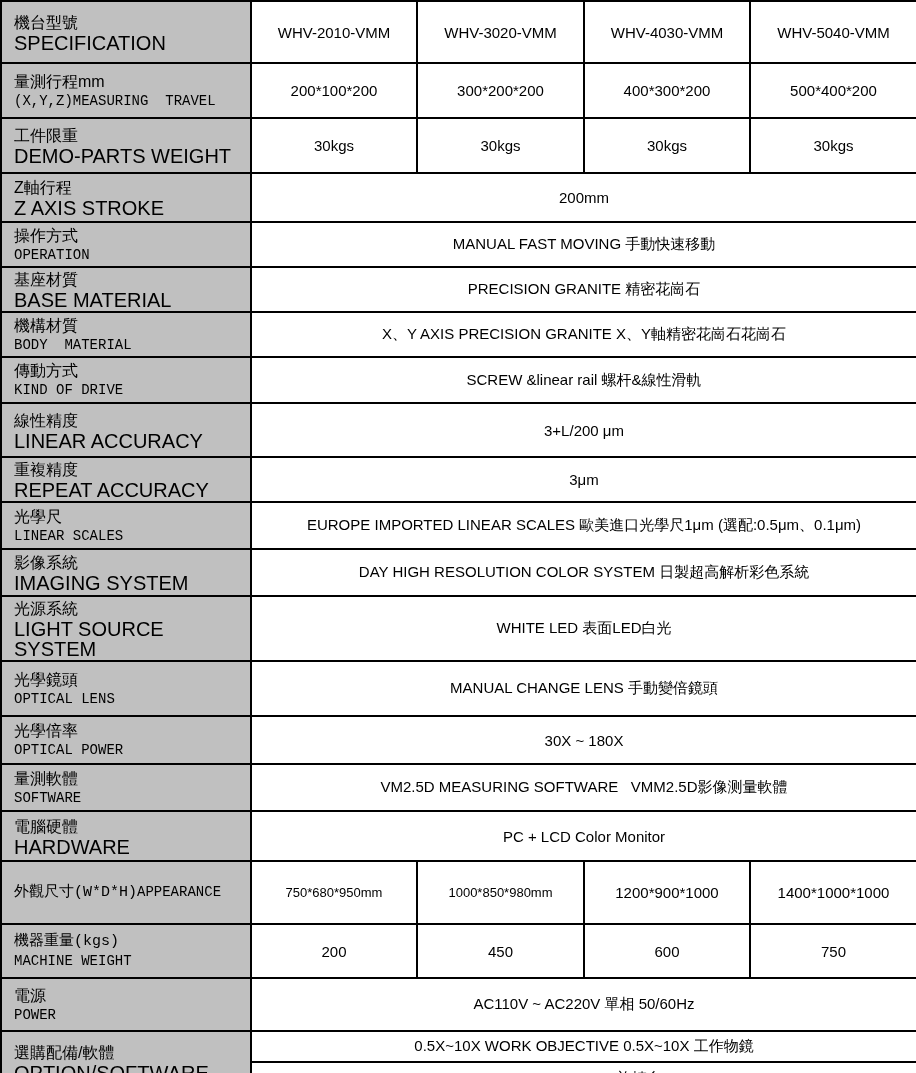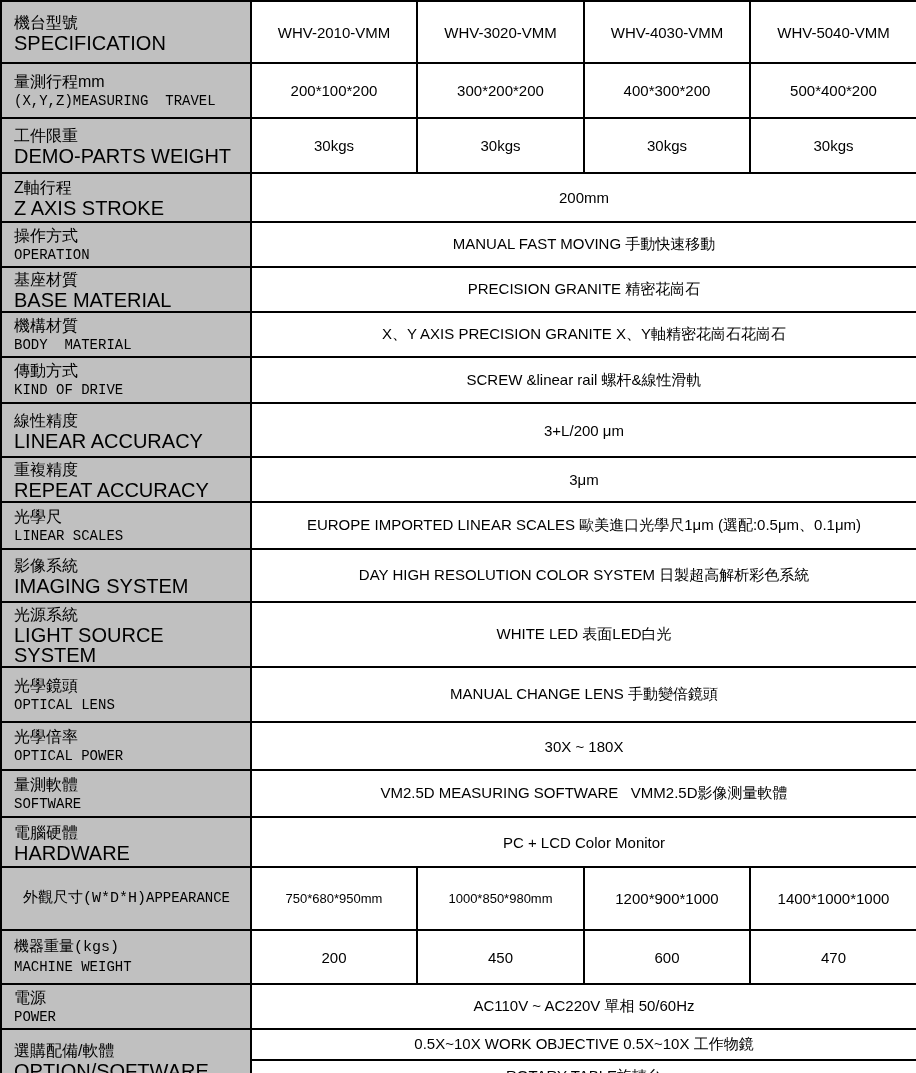--- a/index.html
+++ b/index.html
@@ -6,21 +6,21 @@
   body{width:916px;font-family:"Liberation Sans",sans-serif;color:#000;}
   table{border-collapse:collapse;width:916px;table-layout:fixed;}
   td{border:2px solid #000;padding:0;vertical-align:middle;overflow:hidden;}
   td.hdr{background:#c0c0c0;padding:1px 12px;text-align:left;}
   .zh{font-size:16px;line-height:21px;white-space:pre-wrap;}
   .zh.mono{font-family:"Liberation Mono",monospace;font-size:15px;}
   .en{font-size:20px;line-height:20px;white-space:pre-wrap;}
   .en.mono{font-family:"Liberation Mono",monospace;font-size:14px;line-height:19px;}
   td.val{text-align:center;font-size:15px;white-space:pre-wrap;padding:2px;margin-top:19px;}
   td.val.sm{font-size:13px;}
-  .inline-lab{display:flex;justify-content:flex-end;align-items:center;padding-right:8px;}
+  .inline-lab{display:flex;justify-content:flex-start;align-items:center;padding-right:8px;}
 </style>
 </head>
 <body>
 
 <table>
   <colgroup>
     <col style="width:250px">
       <col style="width:166px">
       <col style="width:167px">
       <col style="width:166px">
@@ -118,21 +118,21 @@
   </tr>
 
   <tr style="height:47px">
     <td class="hdr">
       <div class="zh">光學尺</div>
       <div class="en mono">LINEAR SCALES</div>
     </td>
     <td class="val" colspan="4">EUROPE IMPORTED LINEAR SCALES 歐美進口光學尺1μm (選配:0.5μm、0.1μm)</td>
   </tr>
 
-  <tr style="height:53px">
+  <tr style="height:47px">
     <td class="hdr">
       <div class="zh">影像系統</div>
       <div class="en">IMAGING SYSTEM</div>
     </td>
     <td class="val" colspan="4">DAY HIGH RESOLUTION COLOR SYSTEM 日製超高解析彩色系統</td>
   </tr>
 
   <tr style="height:34px">
     <td class="hdr">
       <div class="zh">光源系統</div>
@@ -187,24 +187,24 @@
   </tr>
 
   <tr style="height:54px">
     <td class="hdr">
       <div class="zh mono">機器重量(kgs)</div>
       <div class="en mono">MACHINE WEIGHT</div>
     </td>
     <td class="val">200</td>
     <td class="val">450</td>
     <td class="val">600</td>
-    <td class="val">470</td>
-  </tr>
-
-  <tr style="height:45px">
+    <td class="val">750</td>
+  </tr>
+
+  <tr style="height:53px">
     <td class="hdr">
       <div class="zh">電源</div>
       <div class="en mono">POWER</div>
     </td>
     <td class="val" colspan="4">AC110V ~ AC220V 單相 50/60Hz</td>
   </tr>
 
   <tr style="height:31px">
     <td class="hdr" rowspan="2">
       <div class="zh">選購配備/軟體</div>

